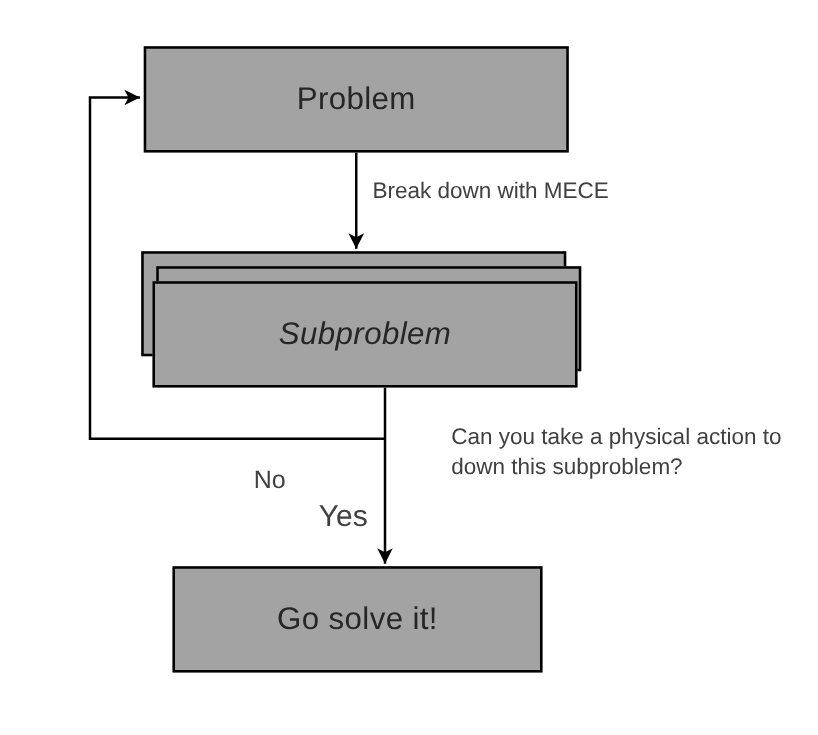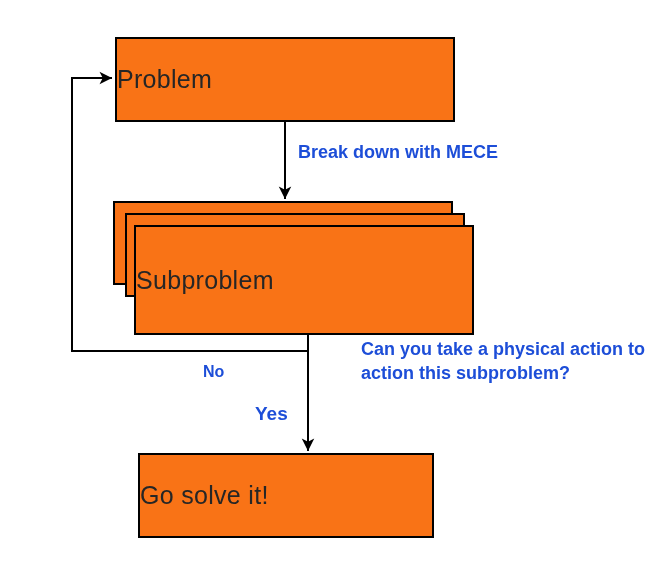--- a/index.html
+++ b/index.html
@@ -17,45 +17,45 @@
   }
   .connectors {
     position: absolute;
     left: 0;
     top: 0;
     pointer-events: none;
   }
   .node {
     position: absolute;
     box-sizing: border-box;
-    background: #f97316;
+    background: #a3a3a3;
     border: 2px solid #000000;
     display: flex;
     align-items: center;
+    justify-content: center;
     color: #262626;
     font-size: 25px;
     letter-spacing: 0.3px;
   }
   .node-problem    { left: 115px; top: 37px;  width: 340px; height: 85px; }
   .stack-back      { left: 113px; top: 201px; width: 340px; height: 84px; }
   .stack-mid       { left: 125px; top: 213px; width: 340px; height: 84px; }
-  .node-subproblem { left: 134px; top: 225px; width: 340px; height: 110px; }
+  .node-subproblem { left: 122px; top: 225px; width: 340px; height: 85px; font-style: italic; }
   .node-gosolve    { left: 138px; top: 453px; width: 296px; height: 85px; }
   .edge-label {
     position: absolute;
-    color: #1d4ed8;
+    color: #404040;
     font-size: 18px;
     line-height: 24px;
     white-space: nowrap;
-    font-weight: bold;
   }
   .label-breakdown { left: 298px; top: 140px; }
   .label-question  { left: 325px; top: 337px; }
-  .label-no        { left: 203px; top: 360px; font-size: 16px; }
-  .label-yes       { left: 255px; top: 402px; font-size: 19px; }
+  .label-no        { left: 203px; top: 372px; font-size: 20px; }
+  .label-yes       { left: 255px; top: 402px; font-size: 24px; }
   .qline { display: block; margin-left: 36px; }
 </style>
 </head>
 <body>
 
 <div class="canvas">
 
   <svg class="connectors" width="654" height="588" viewBox="0 0 654 588">
     <defs>
       <marker id="arrowhead" viewBox="0 0 12 12" refX="11" refY="6" markerWidth="17" markerHeight="15" markerUnits="userSpaceOnUse" orient="auto">
@@ -81,20 +81,20 @@
   </div>
 
   <div class="node node-gosolve">
     <span>Go solve it!</span>
   </div>
 
   <div class="edge-label label-breakdown">Break down with MECE</div>
 
   <div class="edge-label label-question">
     <span class="qline">Can you take a physical action to</span>
-    <span class="qline">action this subproblem?</span>
+    <span class="qline">down this subproblem?</span>
   </div>
 
   <div class="edge-label label-no">No</div>
 
   <div class="edge-label label-yes">Yes</div>
 
 </div>
 
 </body></html>

